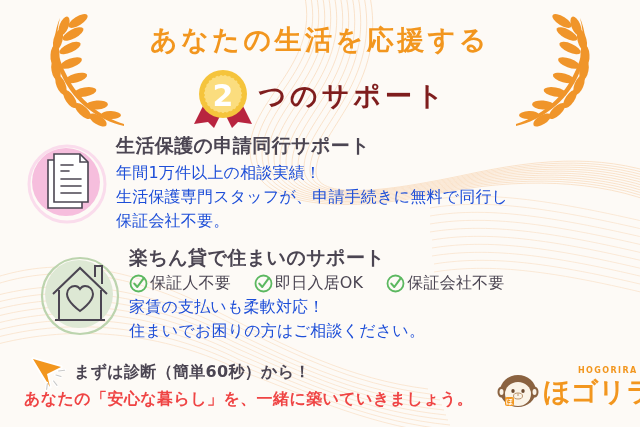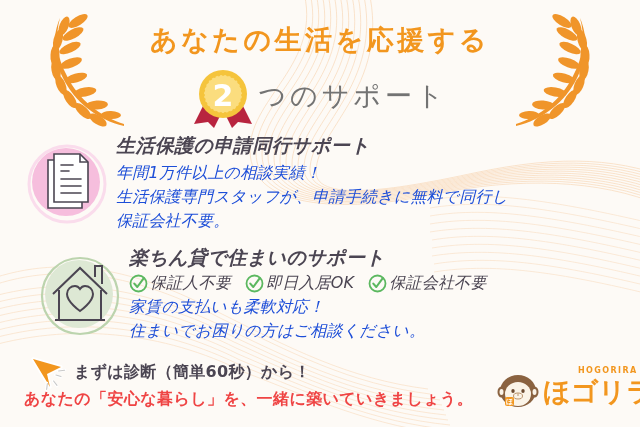--- a/index.html
+++ b/index.html
@@ -30,44 +30,44 @@
     letter-spacing:3.5px;
     white-space:nowrap;
   }
   .title-line2-wrap {
     position:absolute; left:0; top:66px; width:640px;
     display:flex; align-items:center; justify-content:center;
     gap:4px;
   }
   .medal { position:relative; width:62px; height:62px; flex:0 0 auto; }
   .title-line2 {
-    font-size:27px; font-weight:normal; color:#737373;
+    font-size:27px; font-weight:bold; color:#7f1d1d;
     letter-spacing:4px; white-space:nowrap;
     padding-bottom:2px;
   }
 
   
-  .section { position:absolute; display:flex; align-items:flex-start;font-style:italic; }
+  .section { position:absolute; display:flex; align-items:flex-start; }
   .sec1 { left:24px; top:134px; }
   .sec2 { left:37px; top:246px; }
 
   .icon-badge { position:relative; width:86px; height:100px; flex:0 0 auto; }
   .sec-body { padding-left:6px; }
 
   .sec-heading {
     font-size:19px; font-weight:bold; color:#4b4552;
     letter-spacing:0.4px; white-space:nowrap; line-height:1.25;
     margin-bottom:3px;
   }
   .sec-line {
     font-size:16px; color:#1d4ed8; line-height:1.52;
     white-space:nowrap; letter-spacing:0.2px;
   }
   .check-row {
-    display:flex; align-items:center; gap:14px;
+    display:flex; align-items:center; gap:23px;
     white-space:nowrap; margin-bottom:1px;
   }
   .check-item { display:flex; align-items:center; gap:2px; }
   .check-item .lbl { font-size:16px; color:#4b4552; letter-spacing:0.2px; }
 
   
   .footer { position:absolute; left:0; top:352px; width:640px; height:75px; }
   .cursor-icon { position:absolute; left:28px; top:356px; width:52px; height:36px; }
   .cta-line1 {
     position:absolute; left:74px; top:362px;

